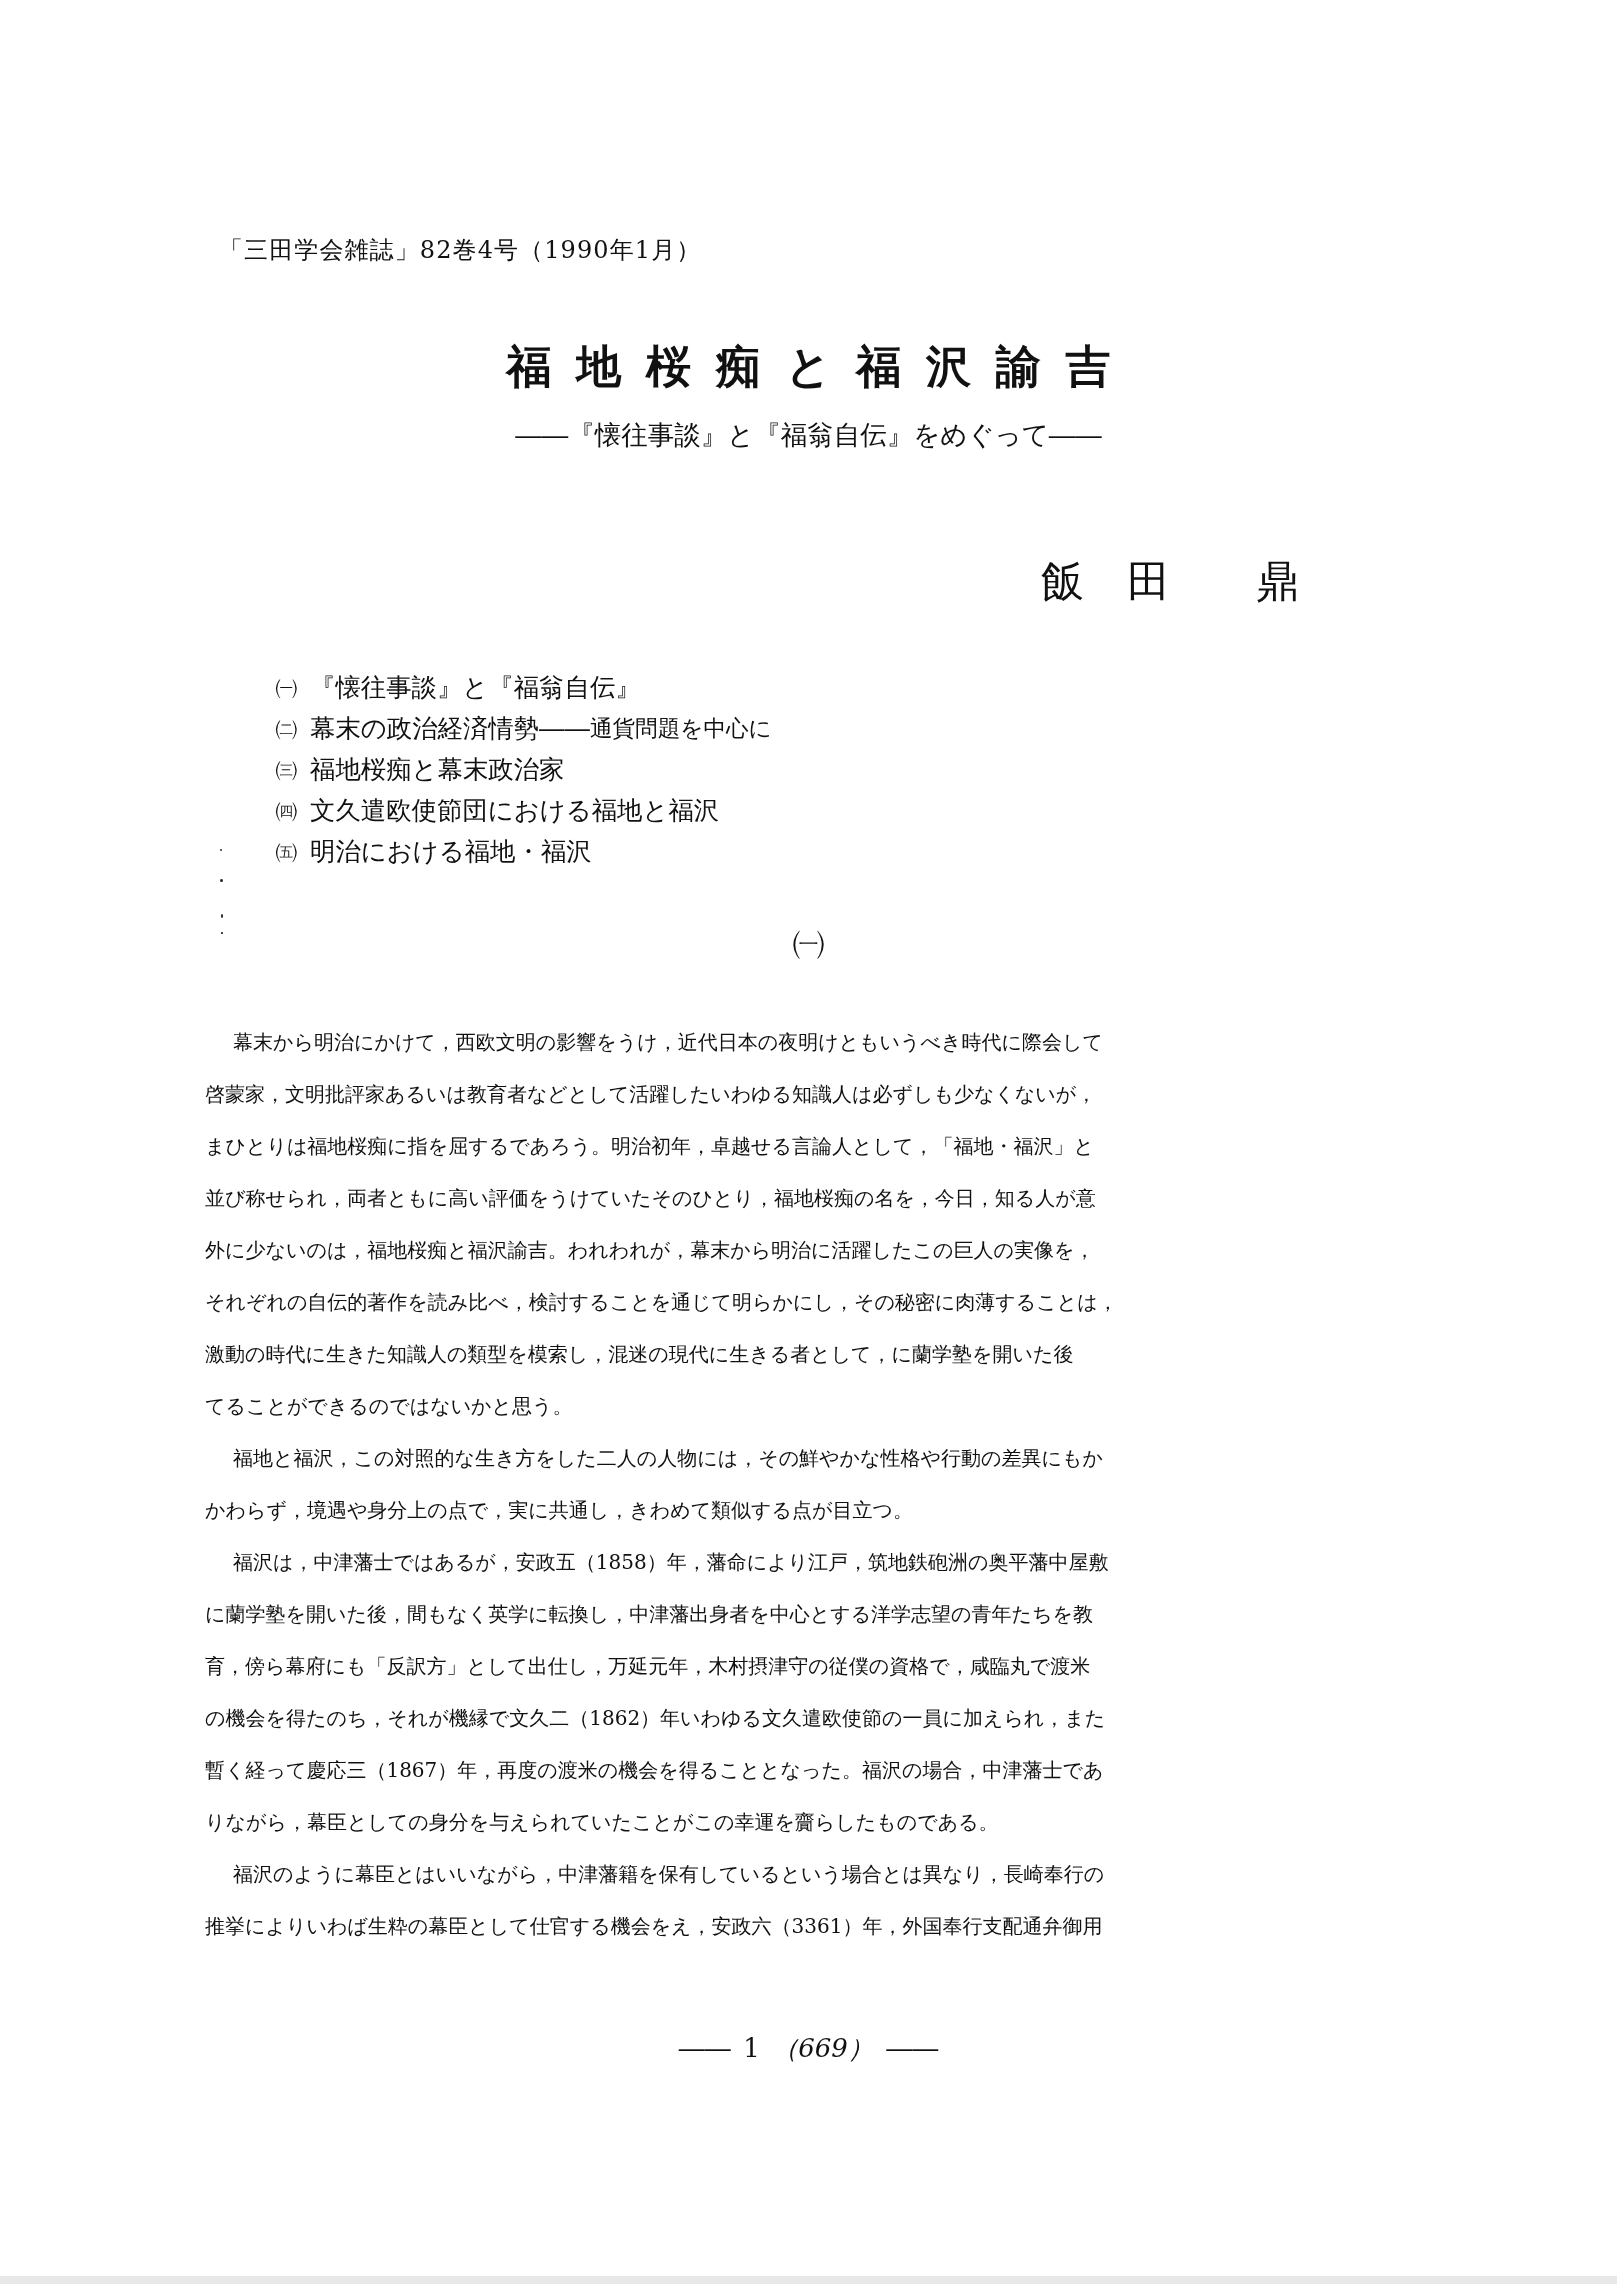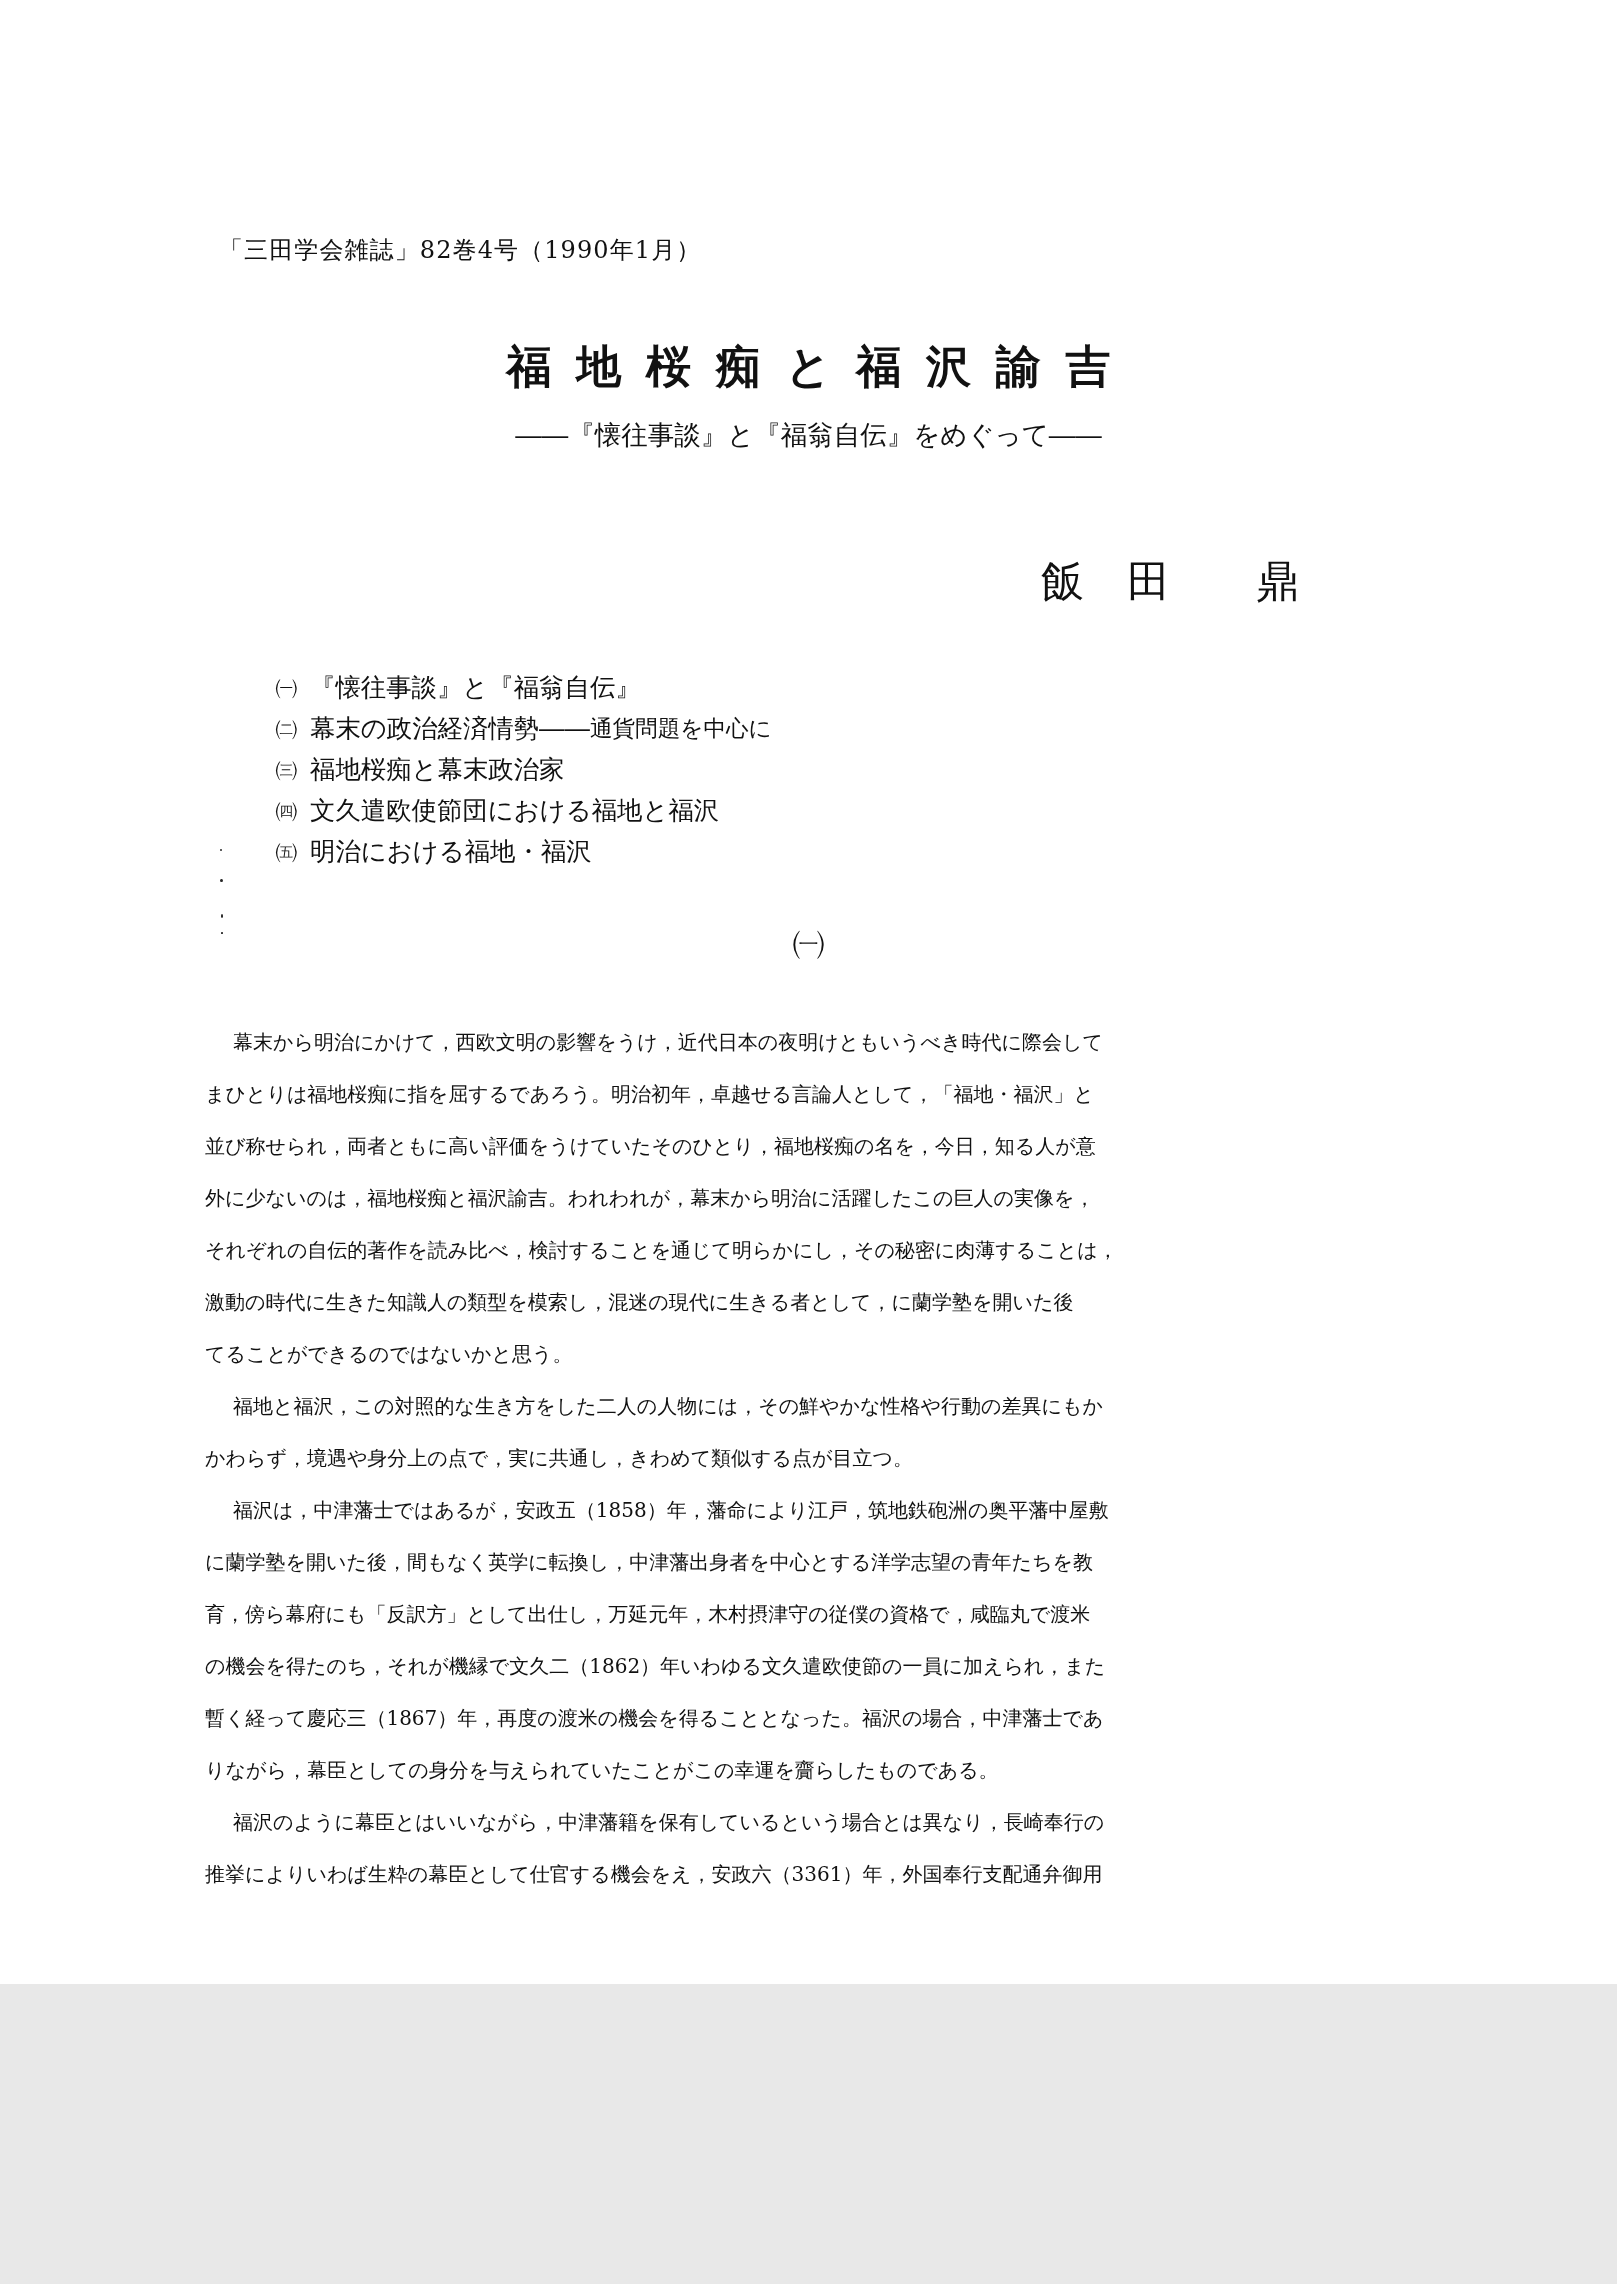--- a/index.html
+++ b/index.html
@@ -3,21 +3,21 @@
 <meta charset="utf-8">
 <style>
   html, body {
     margin: 0;
     padding: 0;
     background: #e8e8e8;
   }
   .page {
     position: relative;
     width: 1617px;
-    height: 1984px;
+    height: 2276px;
     background: #ffffff;
     color: #111;
     font-family: "DejaVu Serif", "Liberation Serif", serif;
     overflow: hidden;
   }
   .journal-header {
     position: absolute;
     left: 219px;
     top: 234px;
     font-size: 24px;
@@ -157,20 +157,21 @@
     <div class="toc-item">
       <span class="toc-marker">㈤</span>
       <span class="toc-text">明治における福地・福沢</span>
     </div>
   </div>
 
   <div class="section-heading">㈠</div>
 
   <div class="body-text">
     <div class="line indent">幕末から明治にかけて，西欧文明の影響をうけ，近代日本の夜明けともいうべき時代に際会して</div>
+    <div class="line">啓蒙家，文明批評家あるいは教育者などとして活躍したいわゆる知識人は必ずしも少なくないが，</div>
     <div class="line">まひとりは福地桜痴に指を屈するであろう。明治初年，卓越せる言論人として，「福地・福沢」と</div>
     <div class="line">並び称せられ，両者ともに高い評価をうけていたそのひとり，福地桜痴の名を，今日，知る人が意</div>
     <div class="line">外に少ないのは，福地桜痴と福沢諭吉。われわれが，幕末から明治に活躍したこの巨人の実像を，</div>
     <div class="line">それぞれの自伝的著作を読み比べ，検討することを通じて明らかにし，その秘密に肉薄することは，</div>
     <div class="line">激動の時代に生きた知識人の類型を模索し，混迷の現代に生きる者として，に蘭学塾を開いた後</div>
     <div class="line">てることができるのではないかと思う。</div>
     <div class="line indent">福地と福沢，この対照的な生き方をした二人の人物には，その鮮やかな性格や行動の差異にもか</div>
     <div class="line">かわらず，境遇や身分上の点で，実に共通し，きわめて類似する点が目立つ。</div>
     <div class="line indent">福沢は，中津藩士ではあるが，安政五（1858）年，藩命により江戸，筑地鉄砲洲の奥平藩中屋敷</div>
     <div class="line">に蘭学塾を開いた後，間もなく英学に転換し，中津藩出身者を中心とする洋学志望の青年たちを教</div>

